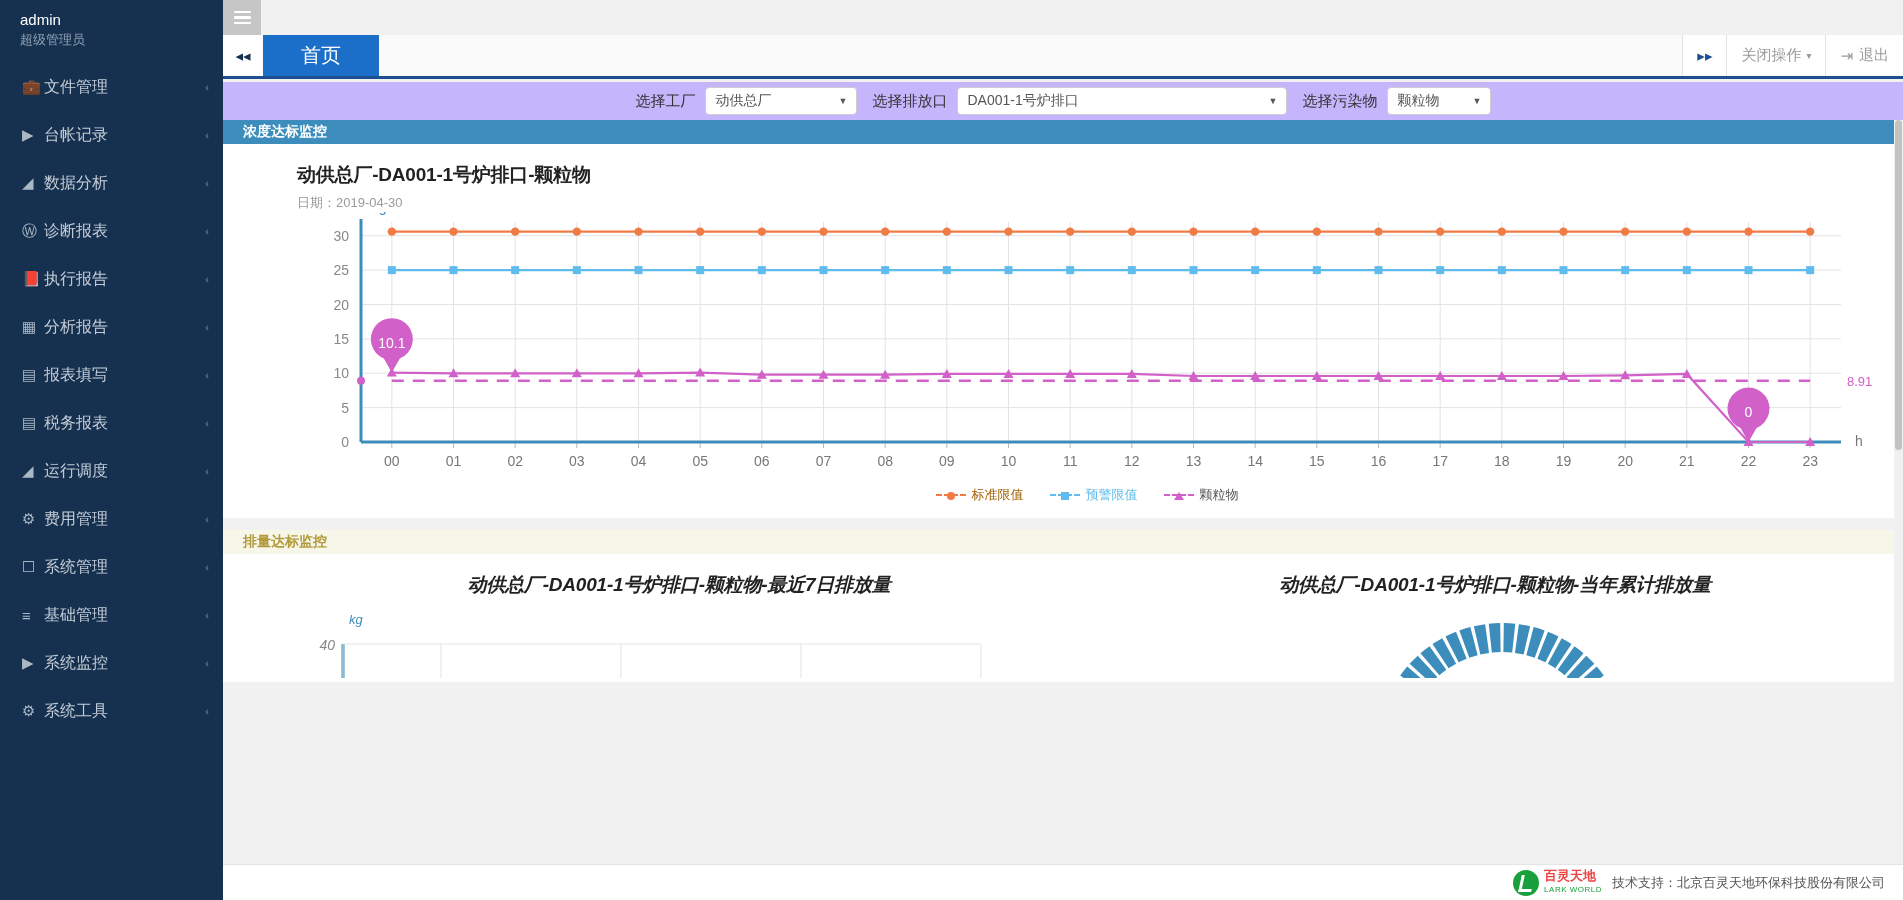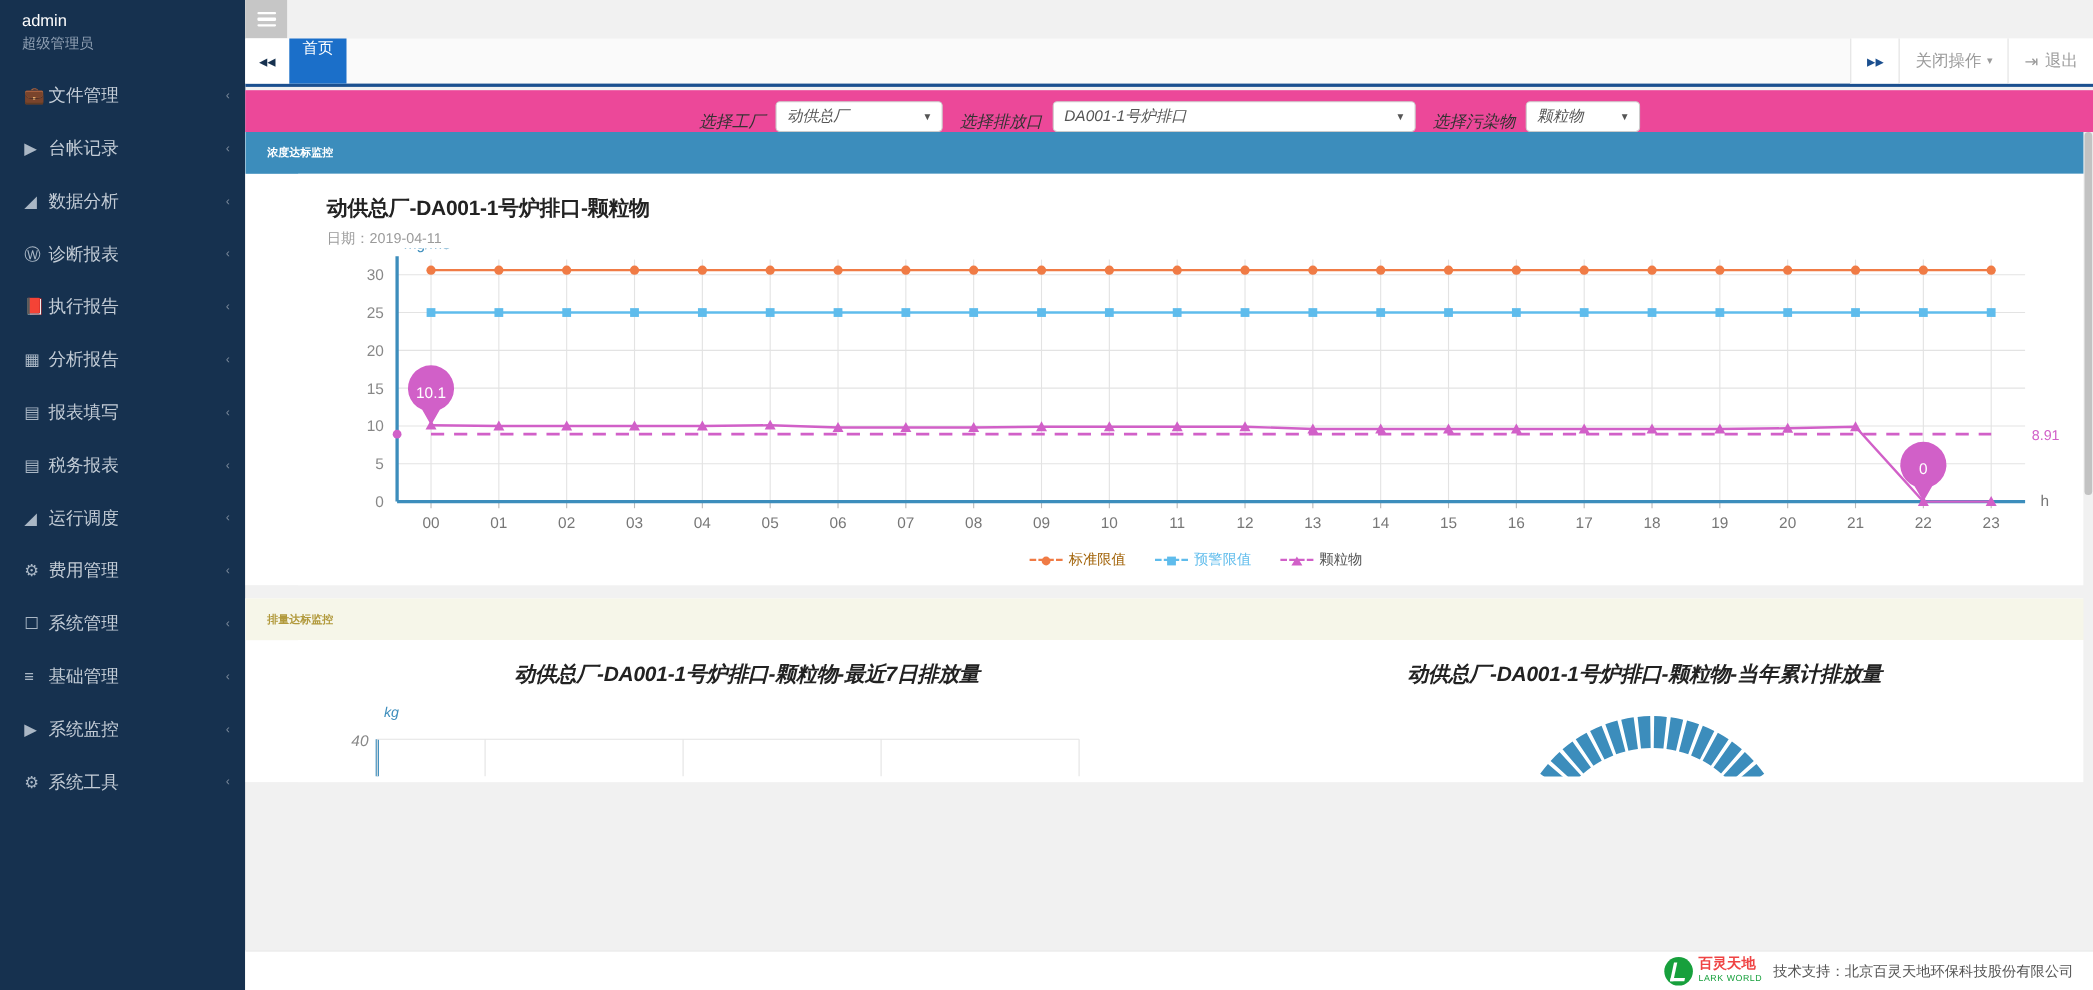--- a/index.html
+++ b/index.html
@@ -40,62 +40,62 @@
   #tabbar{
     position:absolute; left:223px; top:35px; right:0; height:44px;
     background:#fafafa; border-bottom:3px solid #1b4f8f;
   }
   #tab-prev{
     position:absolute; left:0; top:0; width:40px; height:41px; background:#ffffff;
     display:flex; align-items:center; justify-content:center;
     color:#16314f; font-size:15px; cursor:pointer;
   }
   #tab-home{
-    position:absolute; left:40px; top:0; height:41px; padding:0 12px; background:#1b6fc9;
-    color:#ffffff; font-size:14px; display:flex; cursor:pointer;
+    position:absolute; left:40px; top:0; height:41px; padding:0 38px; background:#1b6fc9;
+    color:#ffffff; font-size:20px; display:flex; align-items:center; cursor:pointer;
   }
   #tab-right{
     position:absolute; right:0; top:0; height:41px; display:flex; align-items:stretch;
   }
   #tab-next{
     width:44px; background:#ffffff; display:flex; align-items:center; justify-content:center;
     color:#1b4f8f; font-size:15px; cursor:pointer; border-left:1px solid #e2e2e2;
   }
   .tr-btn{
     background:#ffffff; display:flex; align-items:center; padding:0 14px;
     color:#9b9b9b; font-size:15px; cursor:pointer; border-left:1px solid #e2e2e2; white-space:nowrap;
   }
   .tr-btn .ic{ margin-right:6px; color:#9b9b9b; }
   .tr-btn .cv{ font-size:10px; margin-left:5px; }
 
   
   #filterbar{
     position:absolute; left:223px; top:82px; right:0; height:38px;
-    background:#ec4899; display:flex; align-items:flex-end; justify-content:center;font-style:italic;
+    background:#c4b5fd; display:flex; align-items:center; justify-content:center;
   }
   .flabel{ font-size:15px; color:#333; margin:0 9px 0 0; white-space:nowrap;}
   .fsel{
     position:relative; height:28px; border:1px solid #ccc; background:#fff; border-radius:4px;
     display:flex; align-items:center; padding:0 26px 0 10px; font-size:14px; color:#555;
     margin-right:16px; cursor:pointer; white-space:nowrap;
   }
   .fsel .cv{ position:absolute; right:8px; top:50%; transform:translateY(-50%); font-size:9px; color:#555;}
   #sel-factory{ width:152px; }
   #sel-outlet{ width:330px; }
   #sel-pollutant{ width:104px; margin-right:0; }
 
   
   #content{
     position:absolute; left:223px; top:120px; right:0; bottom:0;
     overflow:hidden; background:#f1f1f1;
   }
   .panel{ margin:0 0 12px 0; background:#ffffff; }
   .panel-head{
-    height:38px; display:flex; align-items:center; padding:0 0 0 20px;
-    font-size:10px; font-weight:bold;
+    height:24px; display:flex; align-items:center; padding:0 0 0 20px;
+    font-size:14px; font-weight:bold;
   }
   .panel-head.blue{ background:#3c8dbc; color:#ffffff; }
   .panel-head.tan{ background:#f6f6e9; color:#b29a3d; }
   .panel-body{ background:#ffffff;margin-left:48px; }
 
   .chart-title{
     font-size:19px; font-weight:bold; color:#222; padding:18px 0 0 26px; letter-spacing:-0.2px;
   }
   .chart-date{ font-size:13px; color:#9b9b9b; padding:6px 0 0 26px; }
 
@@ -287,21 +287,21 @@
 
 <div id="content">
 
   <div class="panel">
     <div class="panel-head blue">
       <span>浓度达标监控</span>
     </div>
     <div class="panel-body">
       <div class="chart-title">动供总厂-DA001-1号炉排口-颗粒物</div>
       <div class="chart-date">
-        <span>日期：</span><span>2019-04-11</span>
+        <span>日期：</span><span>2019-04-30</span>
       </div>
       <svg id="conc-chart" width="1660" height="270" viewBox="0 0 1660 270">
           <line x1="90" y1="230" x2="1570" y2="230" stroke="#e3e3e3" stroke-width="1"></line>
           <text x="78" y="235" text-anchor="end" font-size="14" fill="#888">0</text>
           <line x1="90" y1="195.625" x2="1570" y2="195.625" stroke="#e3e3e3" stroke-width="1"></line>
           <text x="78" y="200.625" text-anchor="end" font-size="14" fill="#888">5</text>
           <line x1="90" y1="161.25" x2="1570" y2="161.25" stroke="#e3e3e3" stroke-width="1"></line>
           <text x="78" y="166.25" text-anchor="end" font-size="14" fill="#888">10</text>
           <line x1="90" y1="126.875" x2="1570" y2="126.875" stroke="#e3e3e3" stroke-width="1"></line>
           <text x="78" y="131.875" text-anchor="end" font-size="14" fill="#888">15</text>

